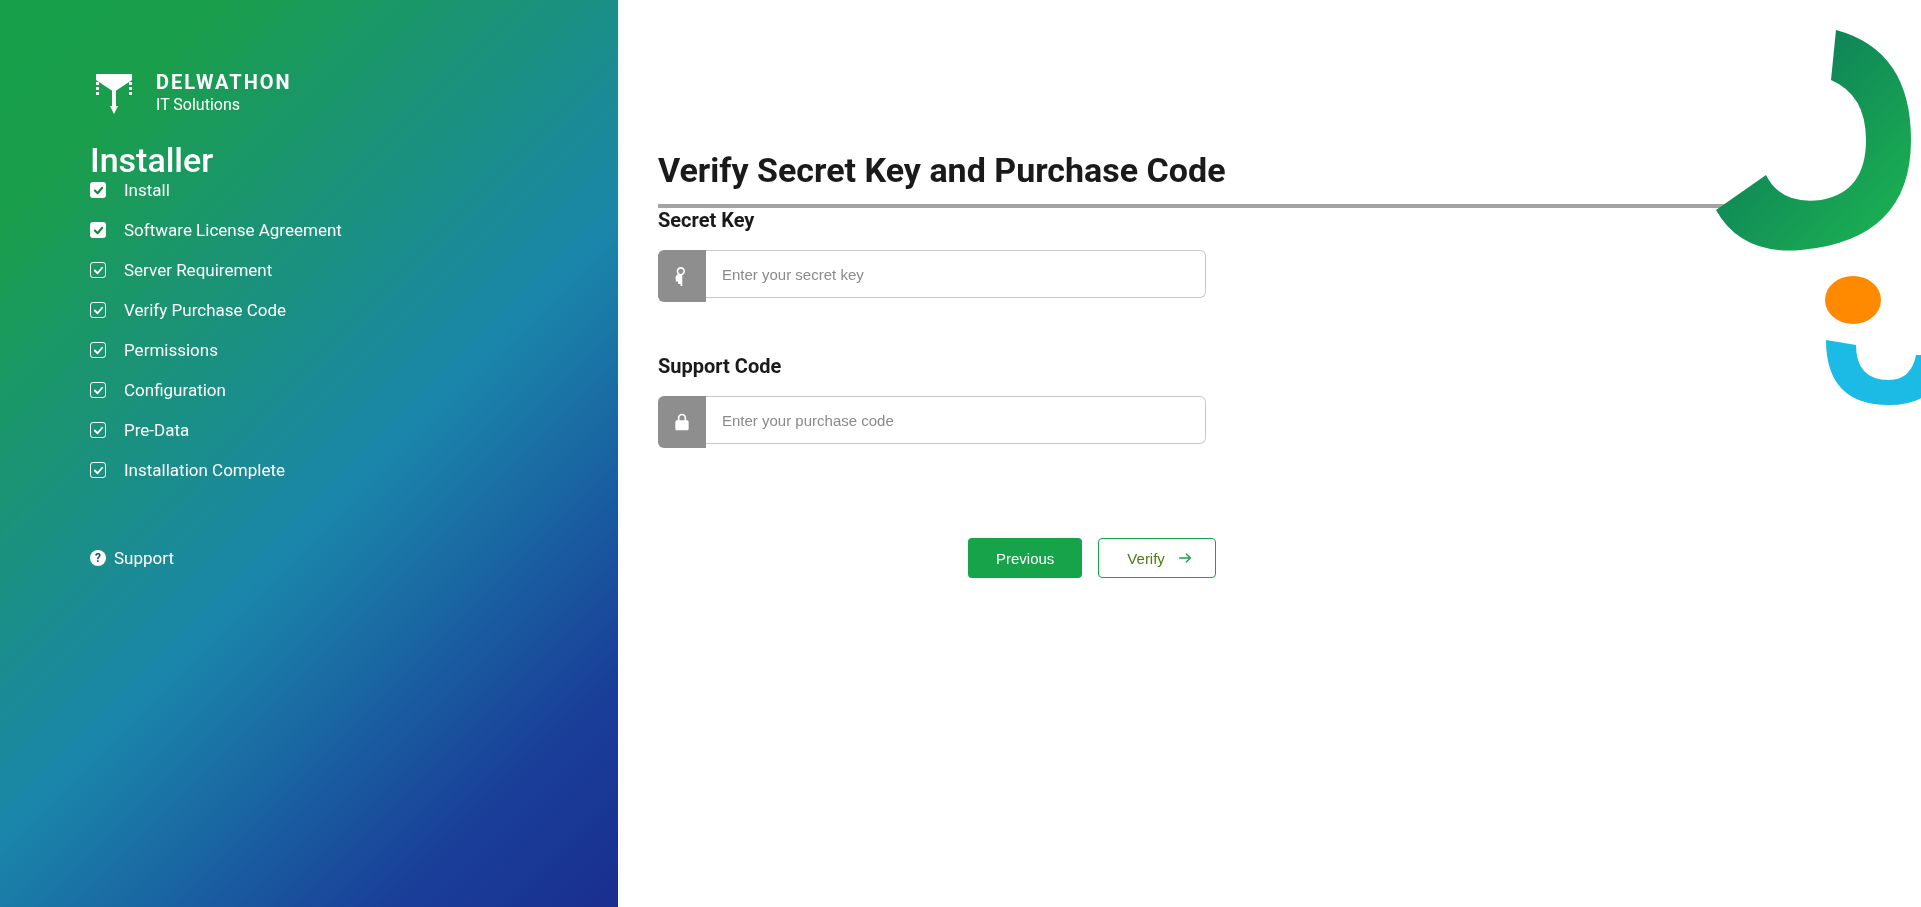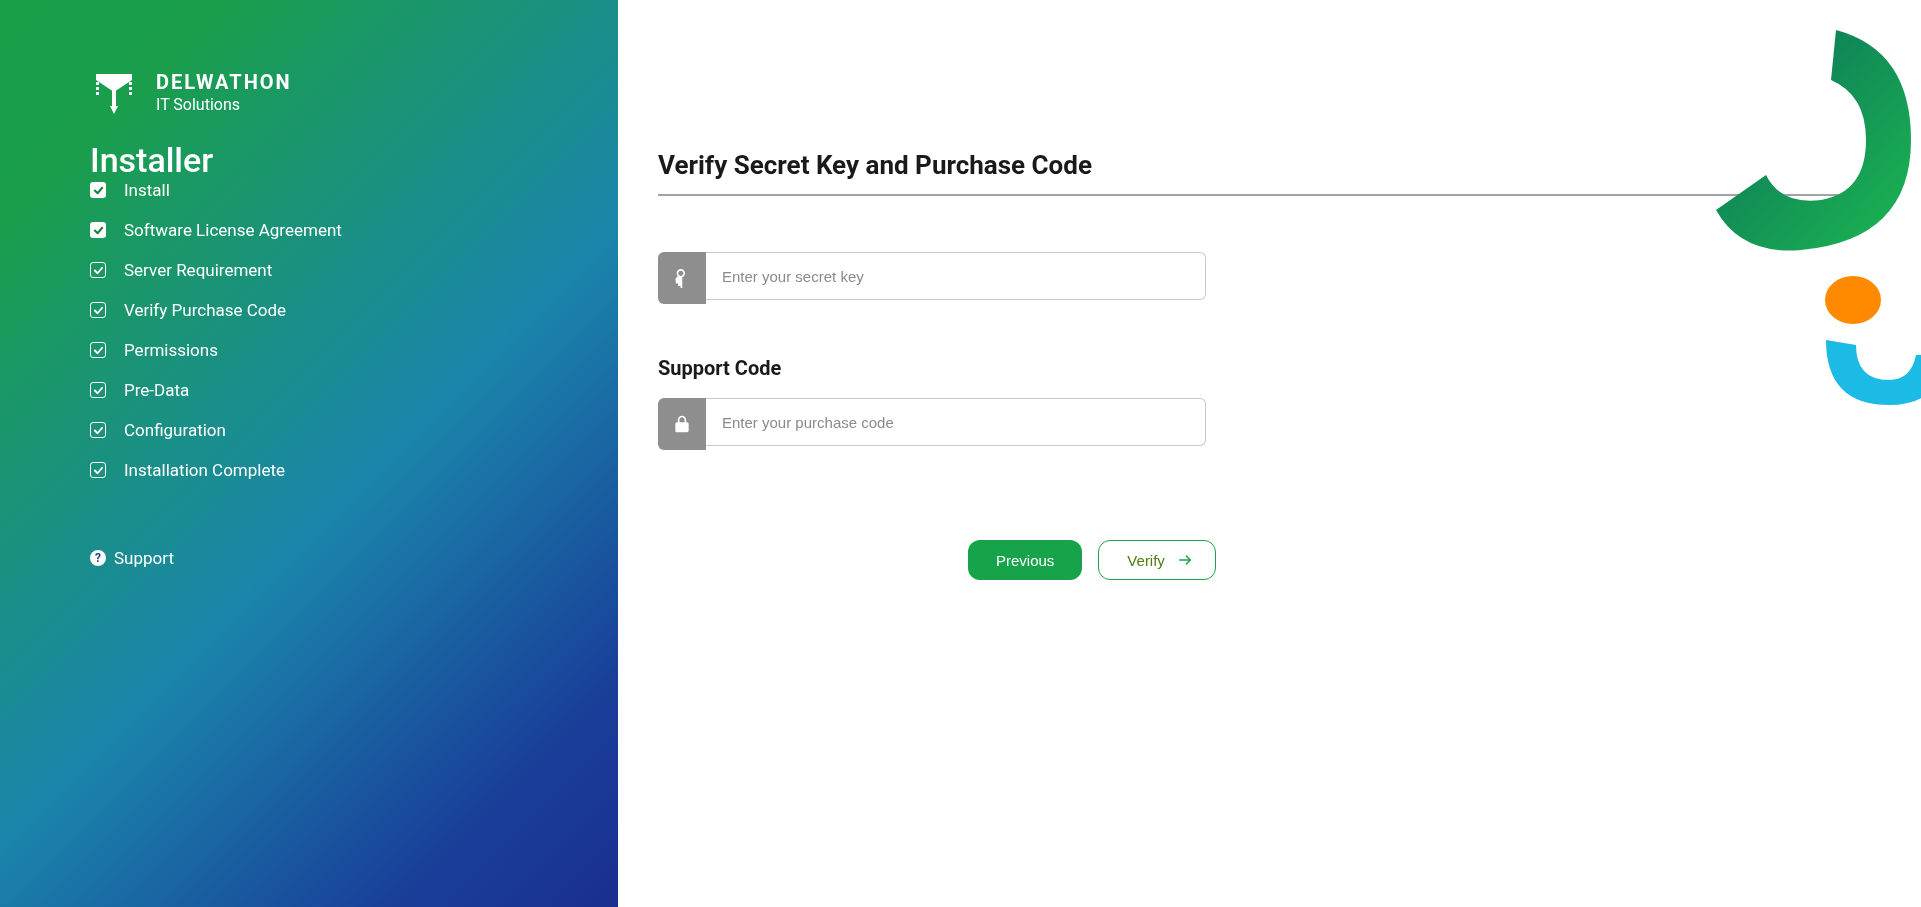--- a/index.html
+++ b/index.html
@@ -140,26 +140,25 @@
     .decor-bottom {
       position: absolute;
       top: 270px;
       right: -30px;
       width: 140px;
       height: 160px;
       pointer-events: none;
     }
 
     .page-title {
-      font-size: 26px;
+      font-size: 34px;
       font-weight: 700;
       color: #1a1a1a;
-      border-bottom: 2px solid #a3a3a3;
+      border-bottom: 4px solid #a3a3a3;
       padding-bottom: 14px;
-      margin-bottom: 56px;
       max-width: 1240px;
     }
 
     .field-group {
       margin-bottom: 52px;
     }
 
     .field-label {
       font-size: 20px;
       font-weight: 700;
@@ -209,21 +208,21 @@
     .button-row {
       display: flex;
       gap: 16px;
       margin-top: 90px;
       margin-left: 310px;
     }
 
     .btn {
       height: 40px;
       padding: 0 28px;
-      border-radius: 12px;
+      border-radius: 4px;
       font-size: 15px;
       font-weight: 500;
       cursor: pointer;
       display: inline-flex;
       align-items: center;
       gap: 12px;
       border: none;
     }
 
     .btn-primary {
@@ -312,29 +311,29 @@
           </svg>
       </span>
       <span>Permissions</span>
     </li>
     <li class="nav-item">
       <span class="check-icon outline">
         <svg viewBox="0 0 12 12">
             <path d="M2 6 L5 9 L10 3" stroke="white" stroke-width="2" fill="none" stroke-linecap="round" stroke-linejoin="round"></path>
           </svg>
       </span>
+      <span>Configuration</span>
+    </li>
+    <li class="nav-item">
+      <span class="check-icon outline">
+        <svg viewBox="0 0 12 12">
+            <path d="M2 6 L5 9 L10 3" stroke="white" stroke-width="2" fill="none" stroke-linecap="round" stroke-linejoin="round"></path>
+          </svg>
+      </span>
       <span>Pre-Data</span>
-    </li>
-    <li class="nav-item">
-      <span class="check-icon outline">
-        <svg viewBox="0 0 12 12">
-            <path d="M2 6 L5 9 L10 3" stroke="white" stroke-width="2" fill="none" stroke-linecap="round" stroke-linejoin="round"></path>
-          </svg>
-      </span>
-      <span>Configuration</span>
     </li>
     <li class="nav-item">
       <span class="check-icon outline">
         <svg viewBox="0 0 12 12">
             <path d="M2 6 L5 9 L10 3" stroke="white" stroke-width="2" fill="none" stroke-linecap="round" stroke-linejoin="round"></path>
           </svg>
       </span>
       <span>Installation Complete</span>
     </li>
   </ul>
@@ -357,20 +356,21 @@
   </svg>
 
   <svg class="decor-bottom" viewBox="0 0 140 160">
     <ellipse cx="42" cy="30" rx="28" ry="24" fill="#ff8a00"></ellipse>
     <path d="M 15 70 Q 15 135 78 135 Q 130 135 135 85 L 105 85 Q 100 110 78 110 Q 45 110 45 75 Z" fill="#1cbbe6"></path>
   </svg>
 
   <h2 class="page-title">Verify Secret Key and Purchase Code</h2>
 
   <div class="field-group">
+    <div class="field-label">Secret Key</div>
     <div class="input-group">
       <div class="input-addon">
         <svg viewBox="0 0 24 24">
             <path d="M7 14a5 5 0 1 1 5-5 4.93 4.93 0 0 1-.46 2.1L21 20.5 19.5 22l-2-2-2 2-2-2-2 2-1.9-1.9A4.93 4.93 0 0 1 7 14zm0-8a3 3 0 1 0 3 3 3 3 0 0 0-3-3z" transform="rotate(45 12 12)"></path>
           </svg>
       </div>
       <input type="text" class="text-input" placeholder="Enter your secret key" style="">
     </div>
   </div>
 

